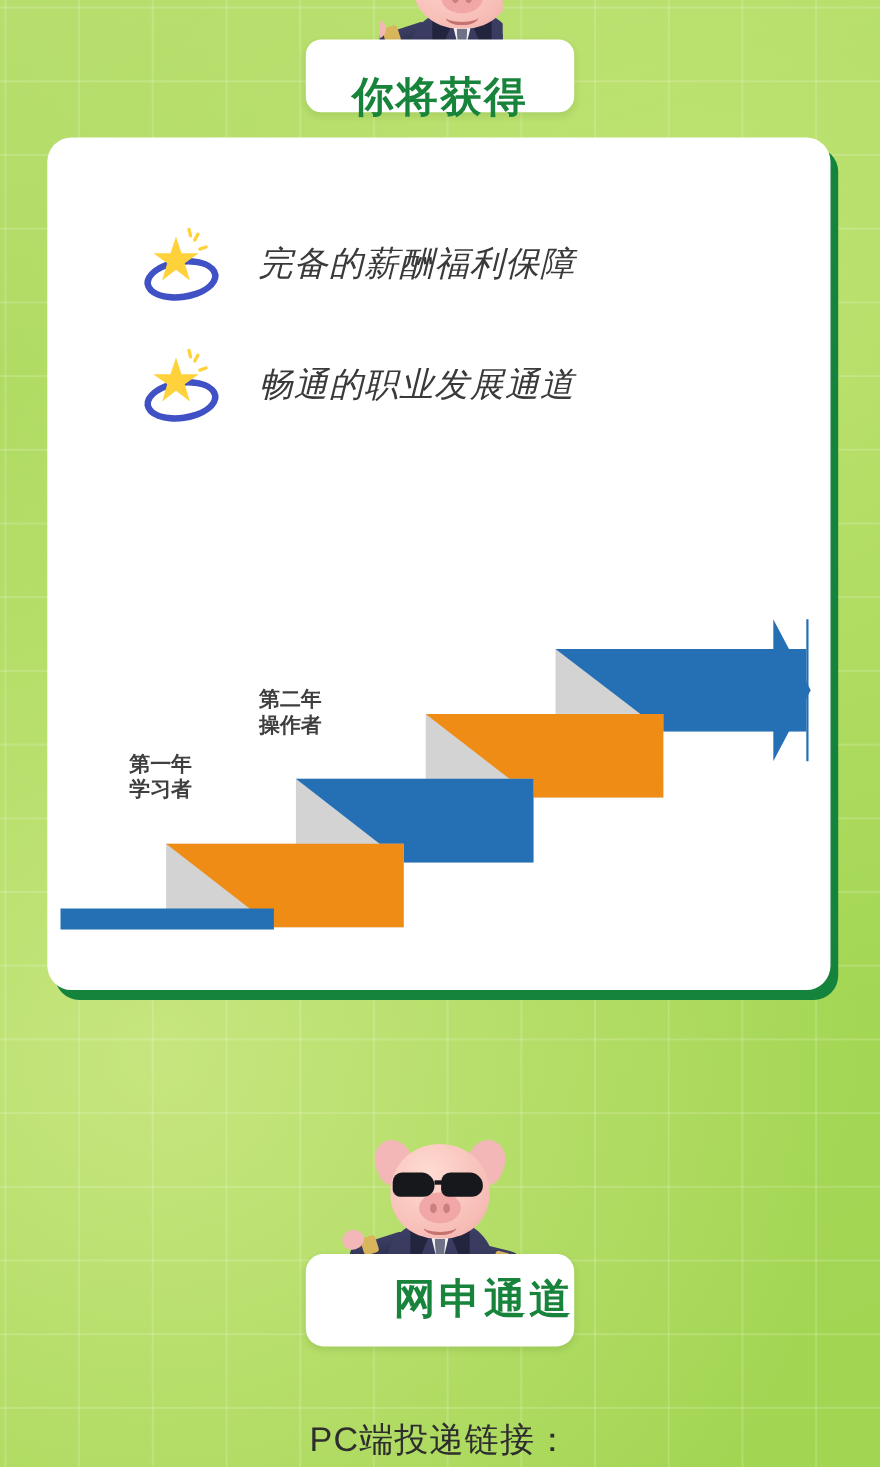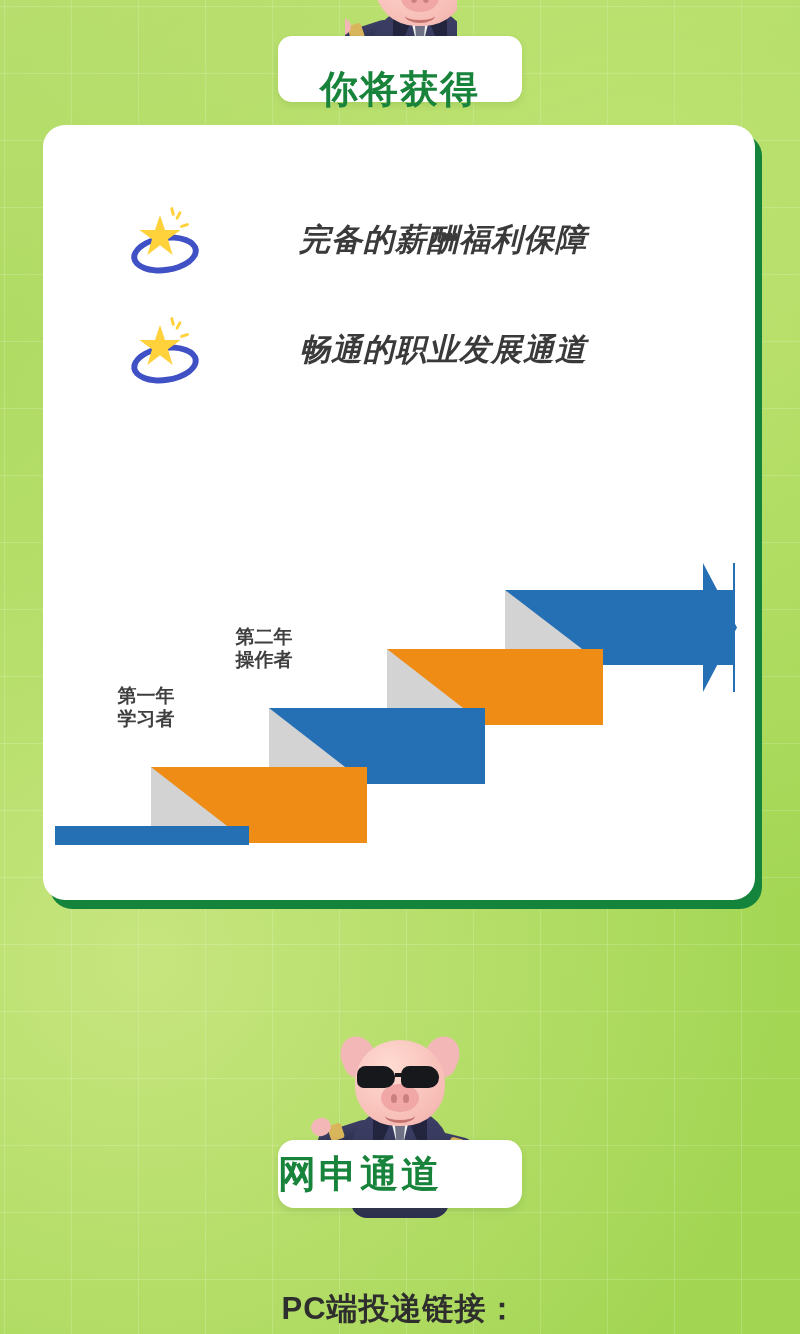--- a/index.html
+++ b/index.html
@@ -292,23 +292,23 @@
   .bullet-icon .spark {
     position: absolute;
     background: #ffd23c;
     width: 3px; height: 9px;
     border-radius: 2px;
   }
   .bullet-icon .spark.s1 { left: 48px; top: 2px; transform: rotate(28deg); }
   .bullet-icon .spark.s2 { left: 54px; top: 12px; transform: rotate(72deg); }
   .bullet-icon .spark.s3 { left: 42px; top: -2px; transform: rotate(-14deg); }
   .benefit-text {
-    margin-left: 108px;
+    margin-left: 44px;
     font-size: 31px;
-    font-weight: bold;
+    font-weight: normal;
     font-style: italic;
     color: #3a3a3a;
     letter-spacing: 1px;
     white-space: nowrap;
   }
 
   
   .chart {
     position: absolute;
     left: 0;
@@ -333,44 +333,44 @@
     left: 325px;
     top: 1022px;
     width: 150px;
     height: 200px;
   }
   .apply-badge {
     position: absolute;
     left: 278px;
     top: 1140px;
     width: 244px;
-    height: 68px;
+    height: 84px;
     background: #ffffff;
     border-radius: 16px;
     box-shadow: 0 3px 7px rgba(40,90,20,0.14);
     display: flex;
     align-items: center;
-    justify-content: flex-start;
+    justify-content: flex-end;
   }
   .apply-badge .txt {
     font-size: 38px;
     font-weight: bold;
     color: #17833b;
     letter-spacing: 3px;
     line-height: 1;
   }
 
   .pc-link {
     position: absolute;
     left: 0;
     top: 1288px;
     width: 800px;
     text-align: center;
     font-size: 31px;
-    font-weight: bold;
+    font-weight: normal;
     color: #2e2e2e;
     letter-spacing: 1px;
   }
 </style>
 </head>
 <body>
 
 <div id="poster"></div>
 
 <div class="top-mascot">

